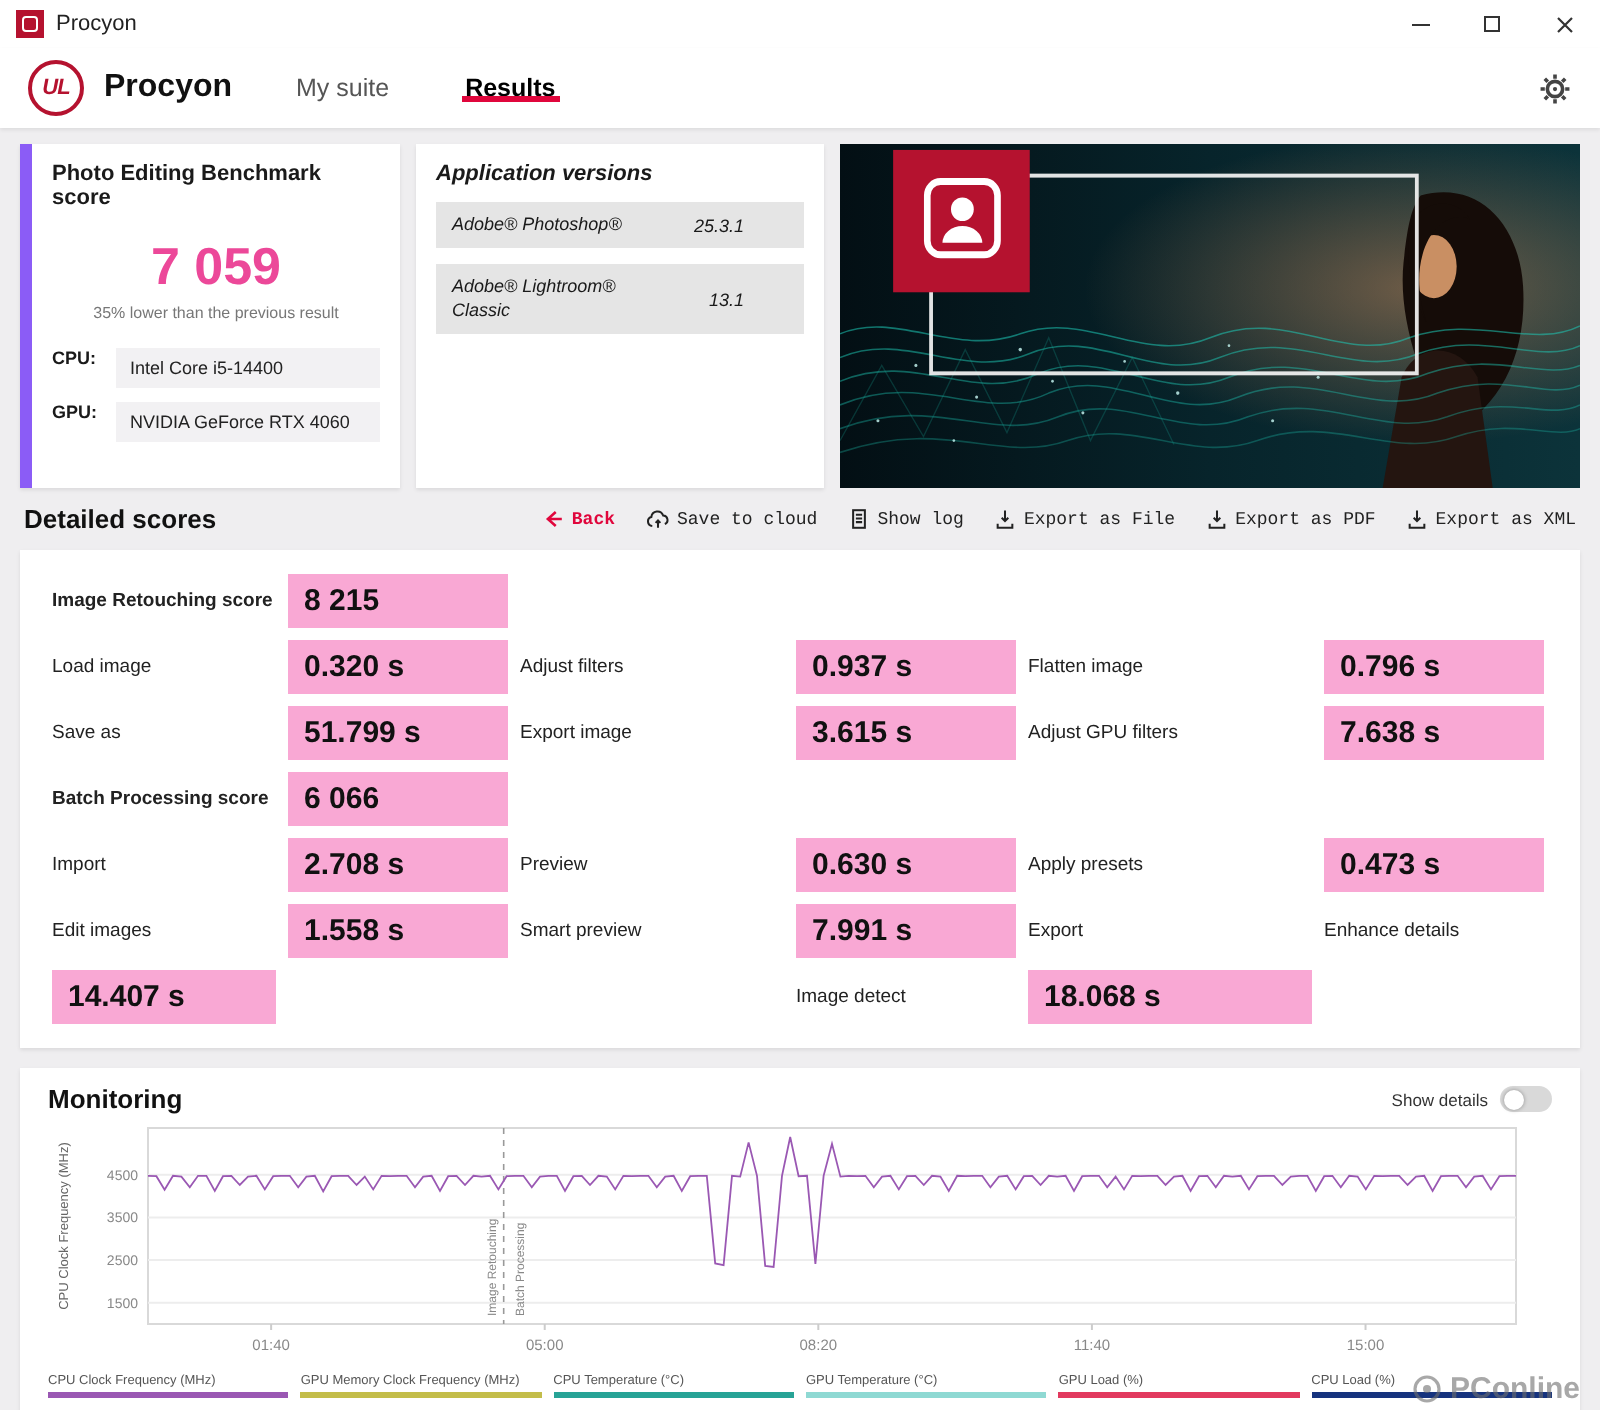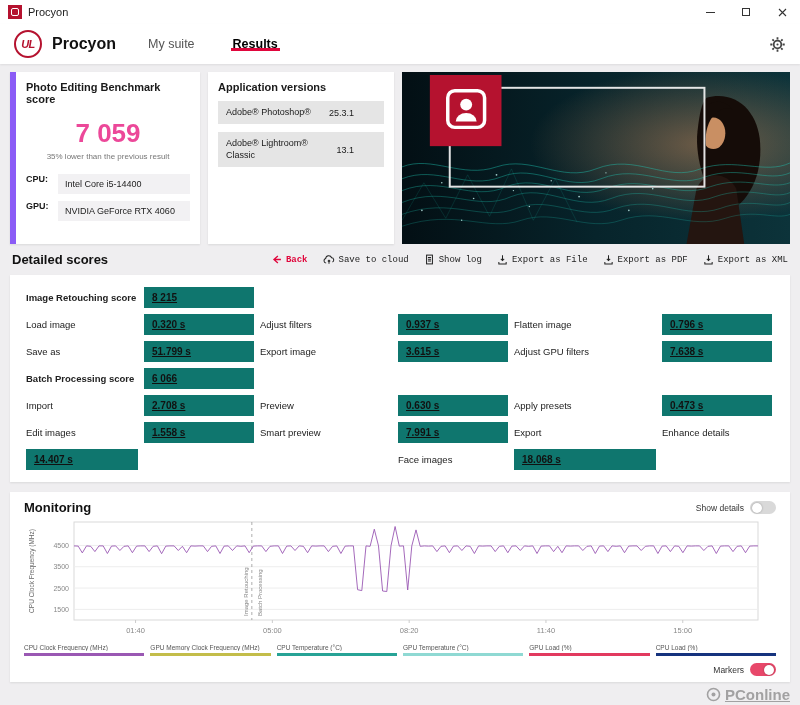--- a/index.html
+++ b/index.html
@@ -32,59 +32,59 @@
   .top-row { display:flex; gap:8px; margin-bottom:8px; }
   .score-card { width:190px; height:172px; border-left:6px solid #8b5cf6; padding:9px 10px; }
   .card-title { font-size:11px; font-weight:700; color:#1a1a1a; }
   .score-value { font-size:26px; font-weight:700; color:#ec4899; text-align:center; margin-top:13px; }
   .score-note { font-size:8px; color:#777; text-align:center; margin-top:3px; }
   .specs { margin-top:13px; }
   .spec-row { display:flex; align-items:flex-start; margin-top:7px; }
   .spec-label { font-size:9px; font-weight:700; width:32px; }
   .spec-value { flex:1; background:#f2f1f3; font-size:9px; padding:5px 7px; color:#222; }
 
-  .versions-card { width:186px; height:172px; padding:9px 10px; }
+  .versions-card { width:204px; height:172px; padding:9px 10px;font-style:italic; }
   .version-row { display:flex; justify-content:space-between; align-items:center; background:#e5e5e5; margin-top:8px; padding:6px 8px 6px 8px; font-size:9px; }
   .version-name { max-width:100px; line-height:1.25; }
   .version-value { padding-right:22px; }
 
   .hero { flex:1; height:172px; position:relative; overflow:hidden; background:#04131a; }
   .hero svg { display:block; width:100%; height:100%; }
 
   .section-row { display:flex; align-items:center; margin:7px 2px 8px; }
   .section-title { font-size:13px; font-weight:700; color:#111; }
   .toolbar { margin-left:auto; display:flex; align-items:flex-start; gap:15px;font-family:Liberation Mono, monospace; }
   .tool-btn { display:flex; align-items:center; gap:4px; font-size:9px; color:#222; cursor:pointer; }
   .tool-btn.accent { color:#e0063c; font-weight:700; }
   .tb-icon { display:flex; align-items:center; }
 
   .details-card { padding:12px 16px; margin-bottom:10px; }
   .score-grid { display:grid; grid-template-columns:112px 110px 132px 110px 142px 110px; column-gap:6px; row-gap:6px; align-items:center; }
   .cell-label { font-size:9.5px; color:#222; }
   .cell-label.bold { font-weight:700; }
-  .cell-value { background:#0f766e; font-size:10px; font-weight:700; padding:5px 8px; color:#111;text-decoration:underline; }
+  .cell-value { background:#f9a8d4; font-size:15px; font-weight:700; padding:5px 8px; color:#111; }
   .cell-empty { height:21px; }
 
   .monitoring-card { padding:8px 14px 6px; position:relative; }
   .mon-header { display:flex; align-items:center; margin-bottom:2px; }
   .mon-right { margin-left:auto; display:flex; align-items:center; gap:6px; }
   .toggle-label { font-size:8.5px; color:#333; }
   .toggle { width:26px; height:13px; border-radius:7px; background:#d9d9d9; position:relative; cursor:pointer; display:inline-block; flex:0 0 auto; }
   .toggle .knob { position:absolute; top:1.5px; left:2px; width:10px; height:10px; border-radius:50%; background:#fff; box-shadow:0 0 2px rgba(0,0,0,0.35); }
   .toggle.on { background:#e8486a; }
   .toggle.on .knob { left:14px; }
 
   .legend { display:flex; gap:6px; margin-top:1px; }
   .legend-item { flex:1; min-width:0; }
   .legend-label { display:block; font-size:6.5px; color:#555; white-space:nowrap; overflow:hidden; }
   .legend-bar { display:block; height:3px; margin-top:2px; }
 
   .markers-row { display:flex; justify-content:flex-end; align-items:center; gap:6px; margin-top:7px; }
 
-  .watermark { position:absolute; right:10px; bottom:2px; display:flex; align-items:center; gap:4px; color:rgba(110,110,110,0.6); font-size:15px; font-weight:700; z-index:5;text-decoration:underline; }
+  .watermark { position:absolute; right:10px; bottom:2px; display:flex; align-items:center; gap:4px; color:rgba(110,110,110,0.6); font-size:15px; font-weight:700; z-index:5; }
 </style>
 </head>
 <body>
 
 <div class="app">
 
   <div class="titlebar">
     <span class="titlebar-icon"></span>
     <span>Procyon</span>
     <div class="window-controls">
@@ -300,21 +300,21 @@
           <div class="cell-value">0.473 s</div>
           <div class="cell-label">Edit images</div>
           <div class="cell-value">1.558 s</div>
           <div class="cell-label">Smart preview</div>
           <div class="cell-value">7.991 s</div>
           <div class="cell-label">Export</div>
           <div class="cell-label">Enhance details</div>
           <div class="cell-value">14.407 s</div>
           <div class="cell-empty"></div>
           <div class="cell-empty"></div>
-          <div class="cell-label">Face images</div>
+          <div class="cell-label">Image detect</div>
           <div class="cell-value">18.068 s</div>
         </div>
     </div>
 
     <div class="card monitoring-card">
       <div class="mon-header">
         <span class="section-title">Monitoring</span>
         <span class="mon-right">
           <span class="toggle-label">Show details</span>
           <span class="toggle" id="show-details-toggle">

